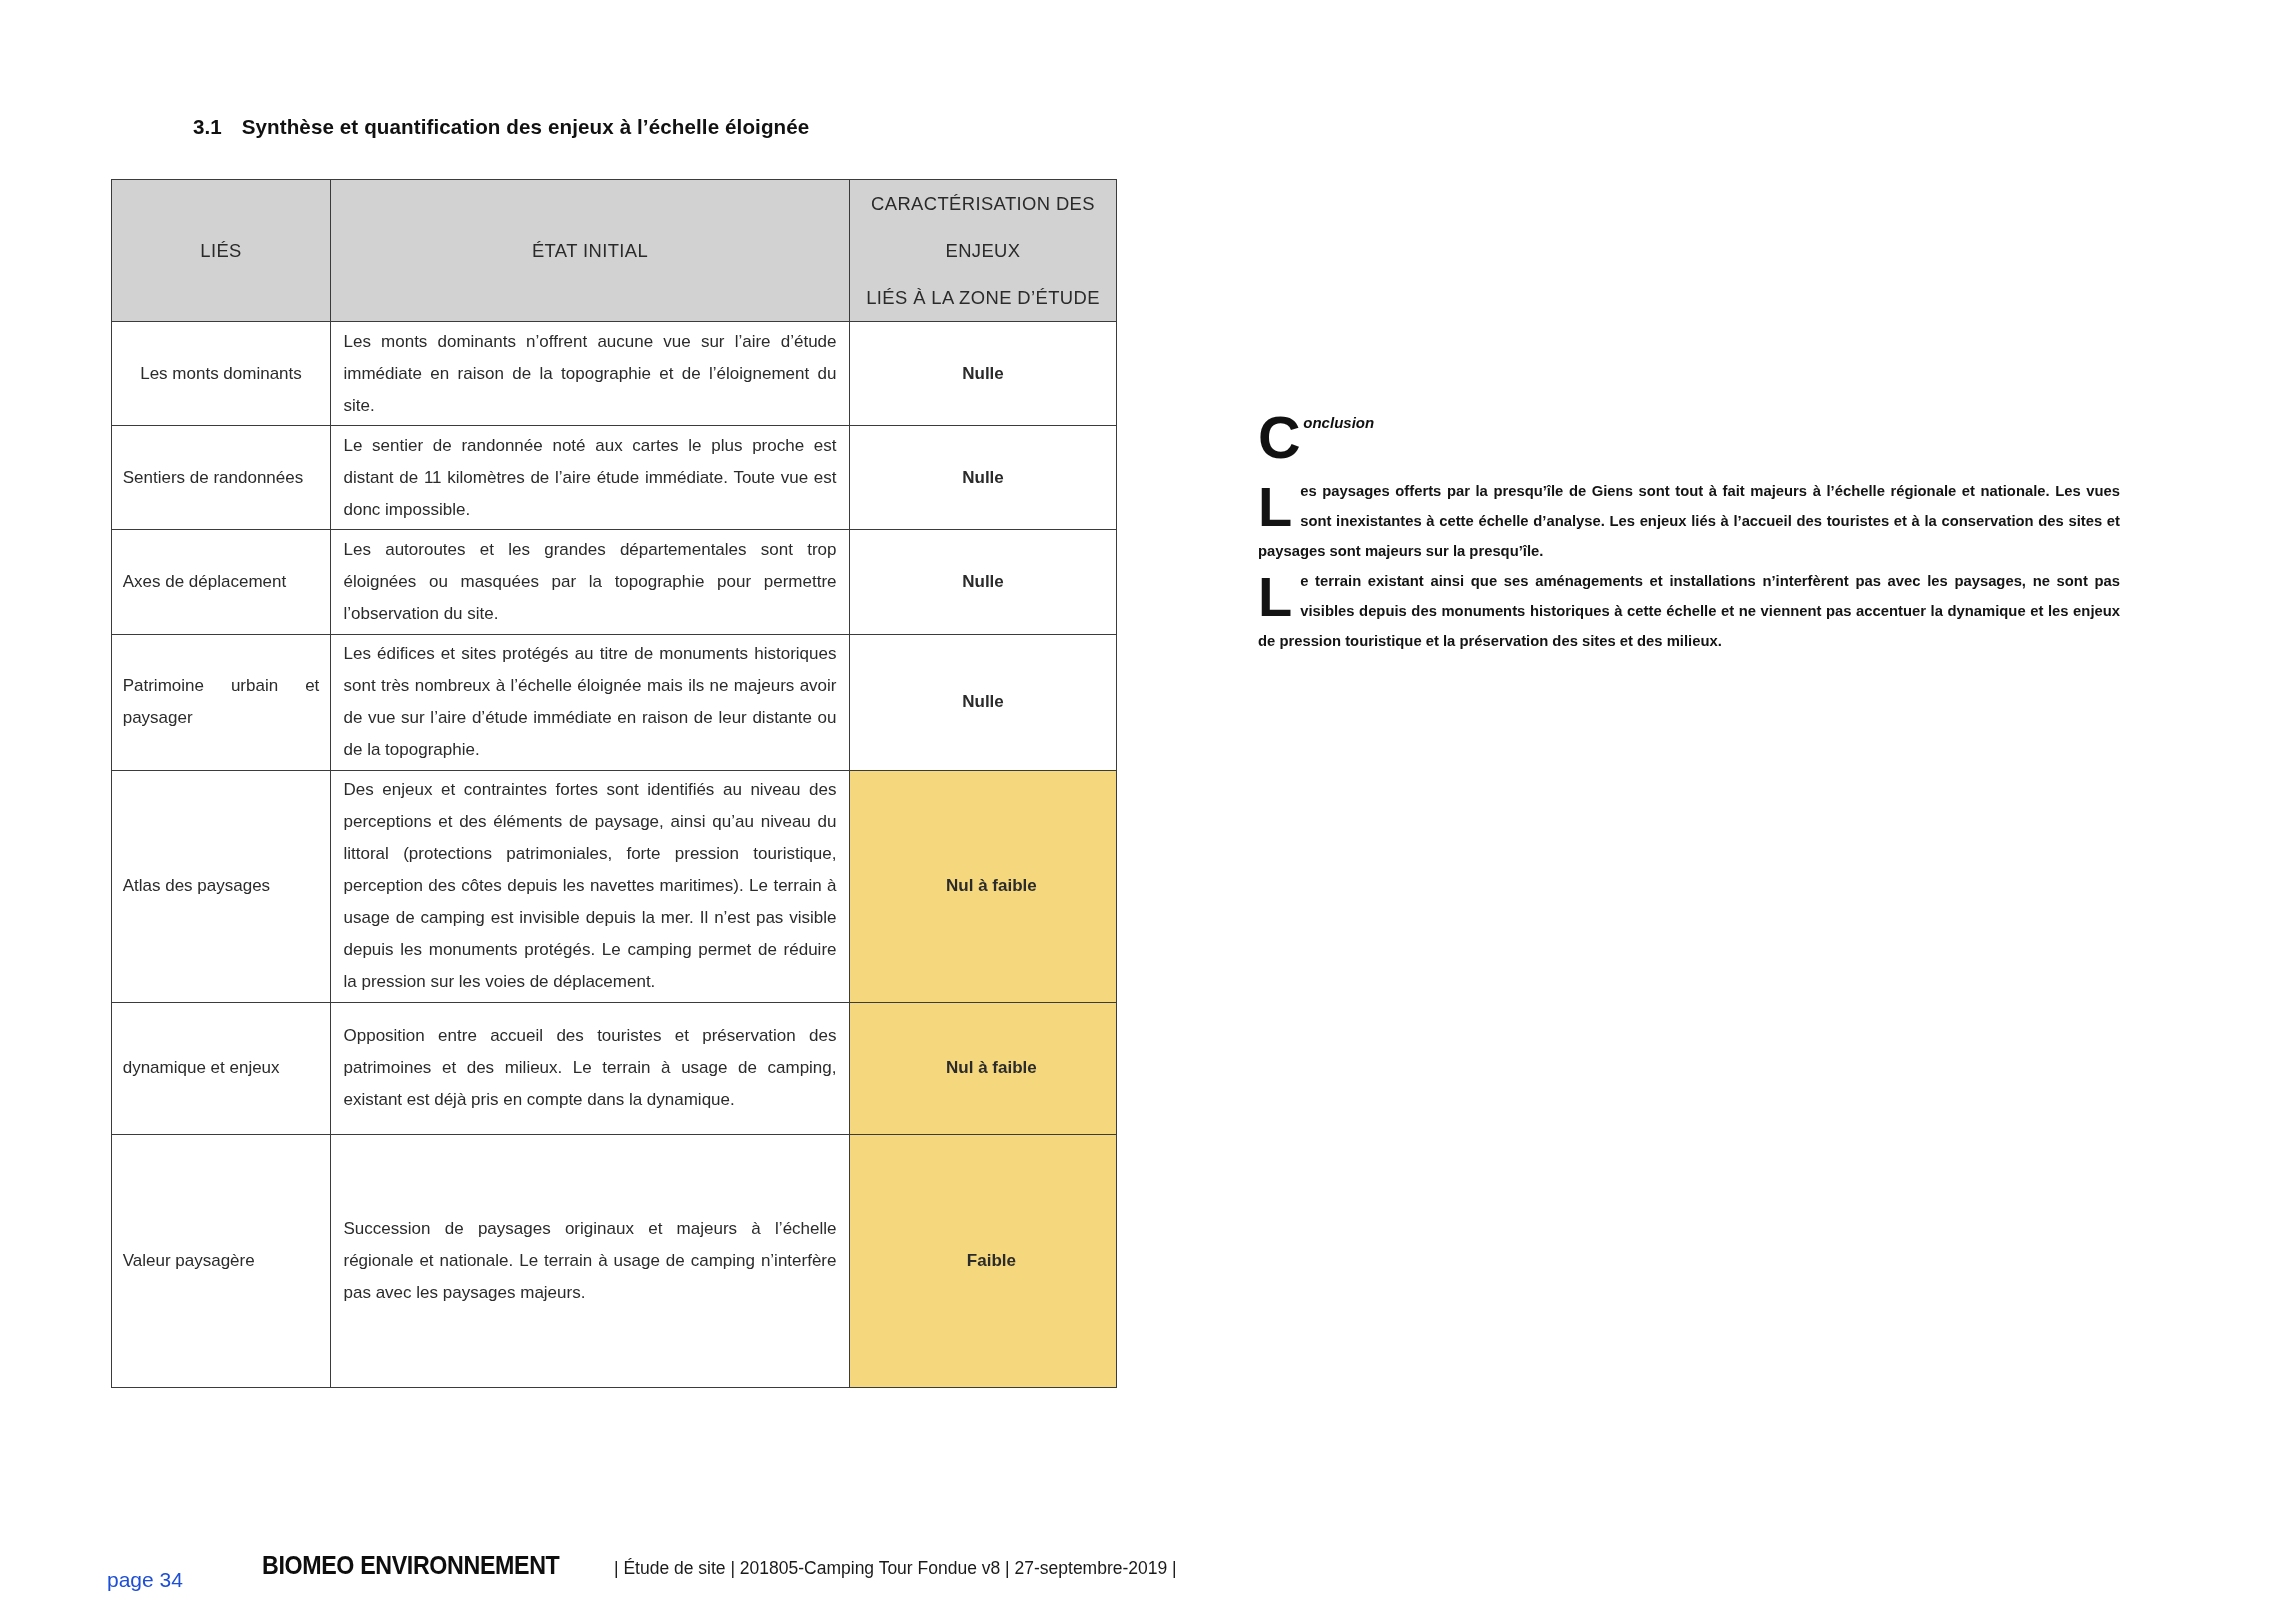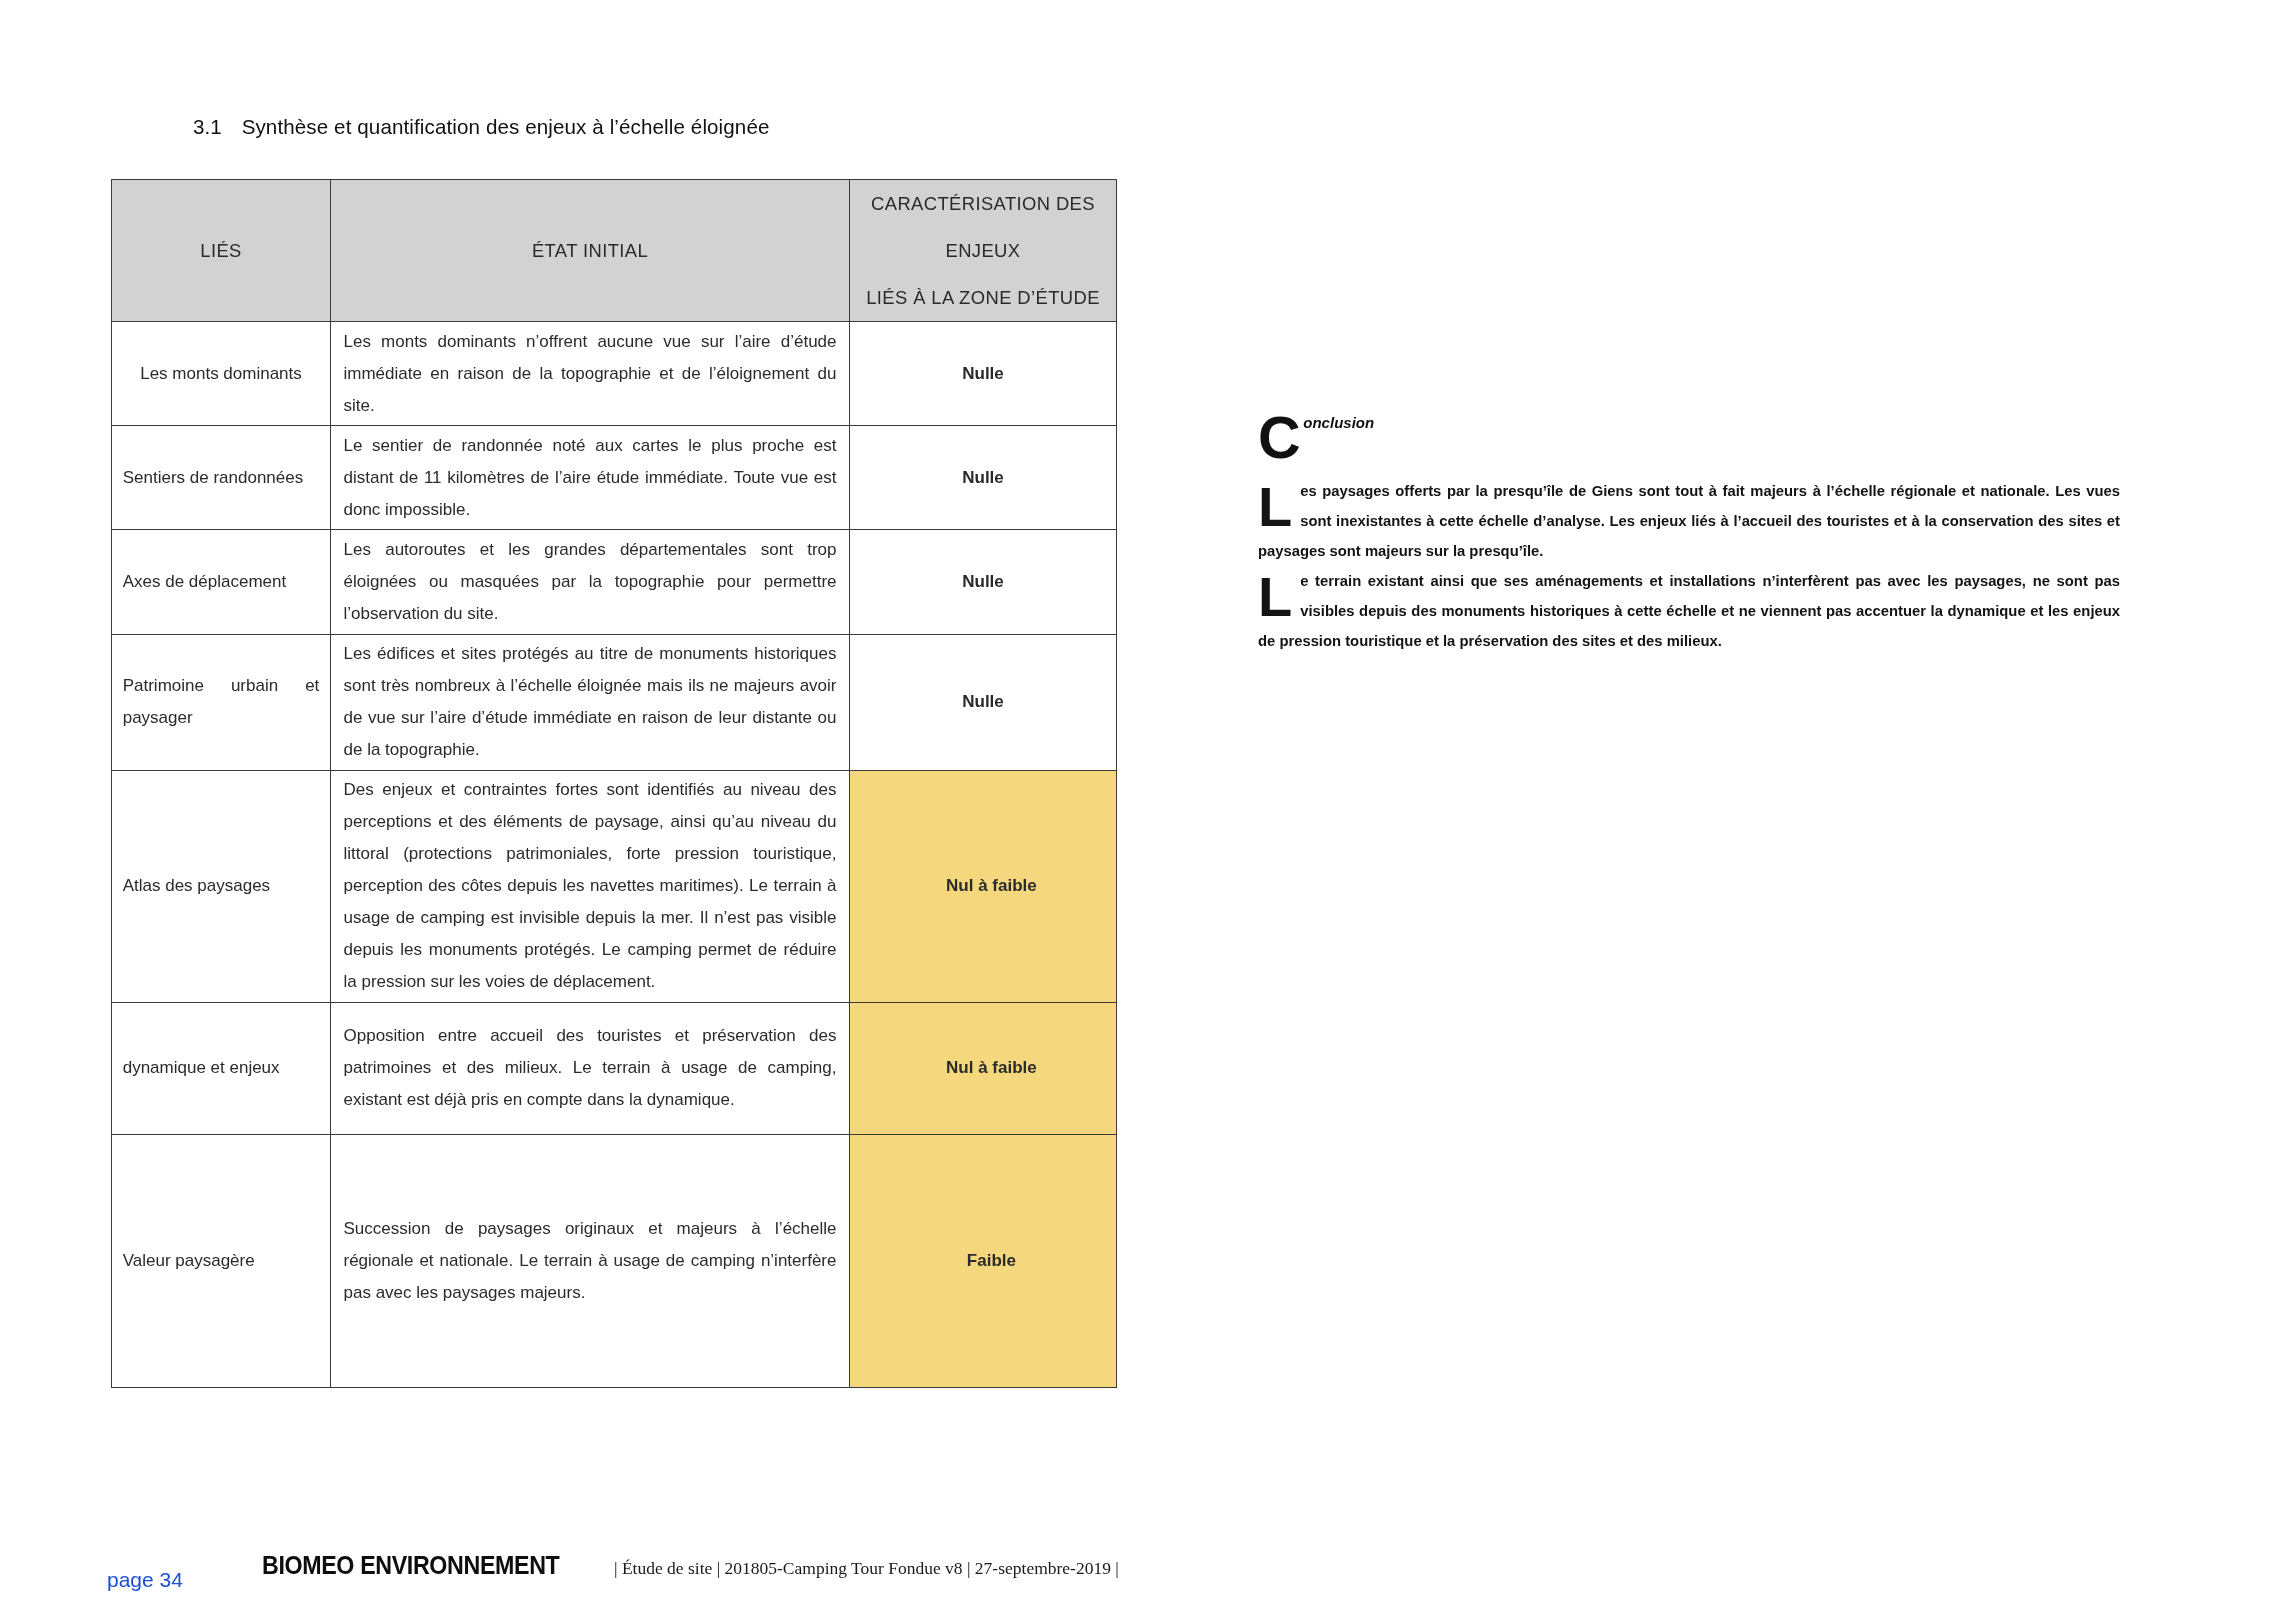--- a/index.html
+++ b/index.html
@@ -8,21 +8,21 @@
     position:relative;
     width:2293px; height:1617px;
     font-family:"Liberation Sans", sans-serif;
     color:#222222;
     overflow:hidden;
   }
 
   
   .section-title {
     position:absolute; left:193px; top:115px;
-    font-size:20.6px; font-weight:normal; color:#111;
+    font-size:20.6px; font-weight:bold; color:#111;
     letter-spacing:0.1px;
   }
   .section-title .sec-num { margin-right:19.7px; }
 
   
   table.enjeux {
     position:absolute; left:111px; top:179px;
     border-collapse:collapse; table-layout:fixed;
     width:1004px;
     background:#fff;
@@ -105,21 +105,20 @@
     position:absolute; left:262px; top:1551px;
     font-size:25px; font-weight:bold; color:#0e0e0e;
     letter-spacing:-0.4px;
     transform:scaleX(0.93); transform-origin:left center;
     white-space:nowrap;
   }
   .footer-doc {
     position:absolute; left:614px; top:1558px;
     font-size:17.5px; color:#1a1a1a;
     white-space:nowrap;
-    font-family:Liberation Serif, serif;
   }
 </style>
 </head>
 <body>
 
 <div class="section-title">
   <span class="sec-num">3.1</span><span>Synthèse et quantification des enjeux à l’échelle éloignée</span>
 </div>
 
 <table class="enjeux">

